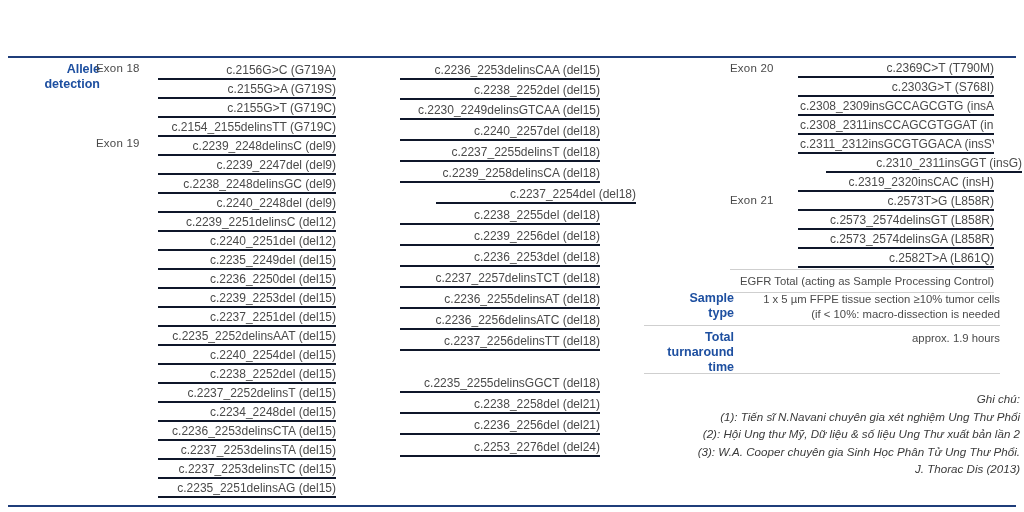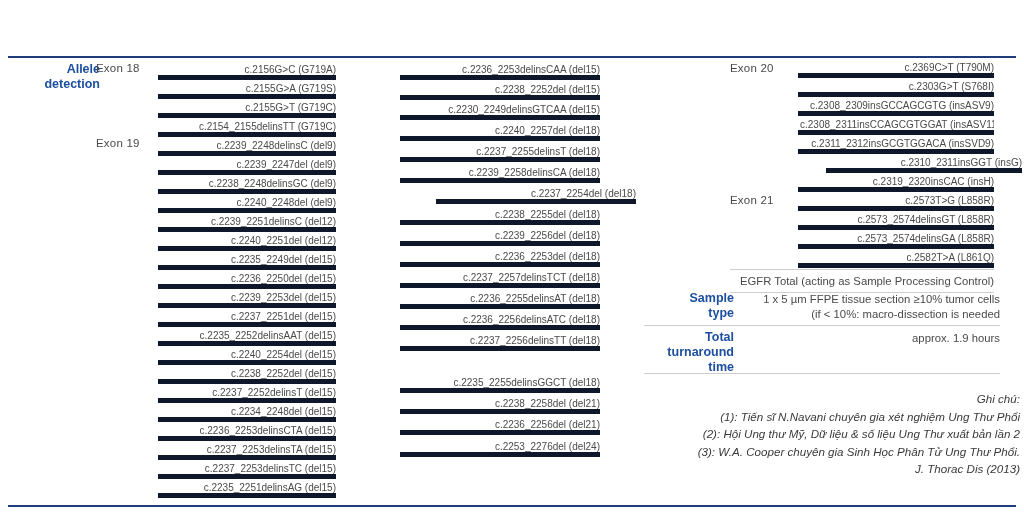--- a/index.html
+++ b/index.html
@@ -25,23 +25,23 @@
 
   .exon{
     position:absolute;
     font-size:11.5px;
     color:#4a4a4a;
     letter-spacing:.2px;
   }
 
   .cell{
     position:absolute;
-    font-size:10px;
+    font-size:12px;
     color:#4a4a4a;
-    border-bottom:5px solid #0f172a;
+    border-bottom:2px solid #0f172a;
     height:20px;
     line-height:20px;
     padding-left:2px;
     box-sizing:border-box;
     white-space:nowrap;
     overflow:hidden;
   }
   .colA{left:158px;width:178px;}
   .colB{left:400px;width:200px;}
   .colC{left:798px;width:196px;}

